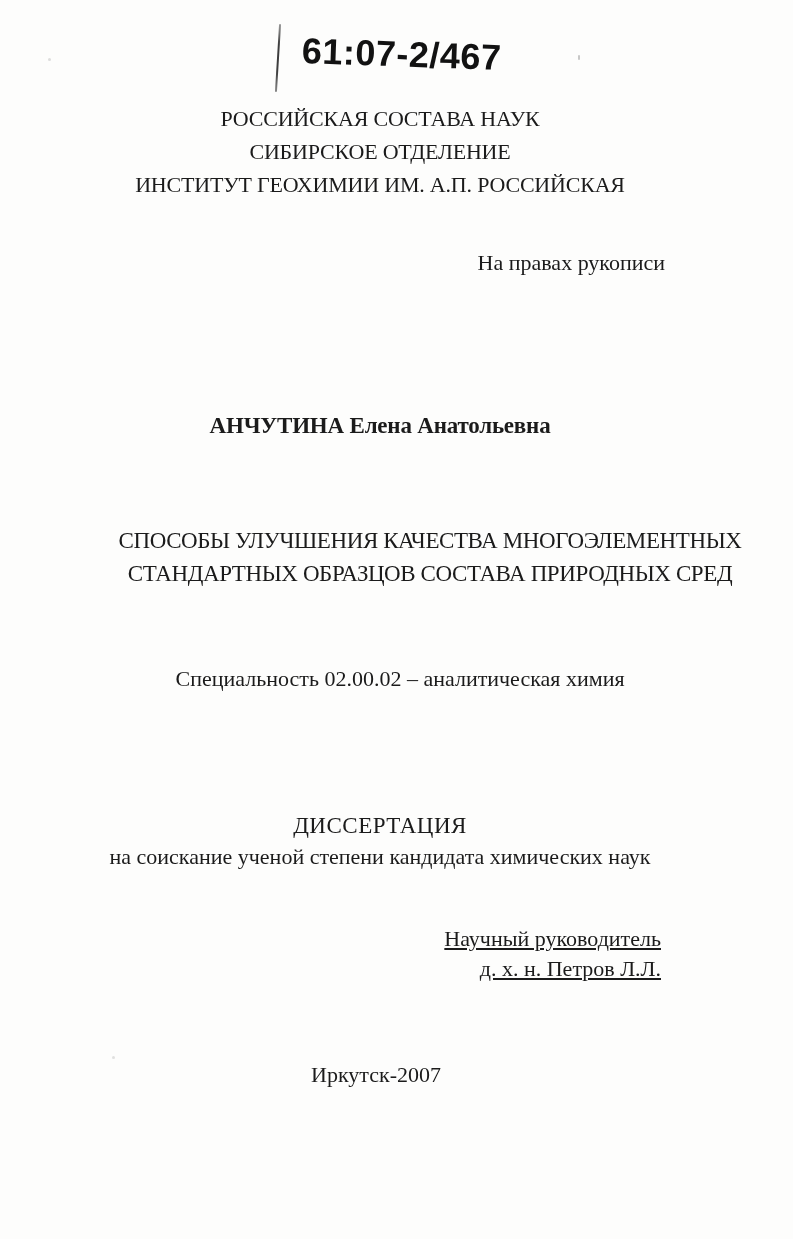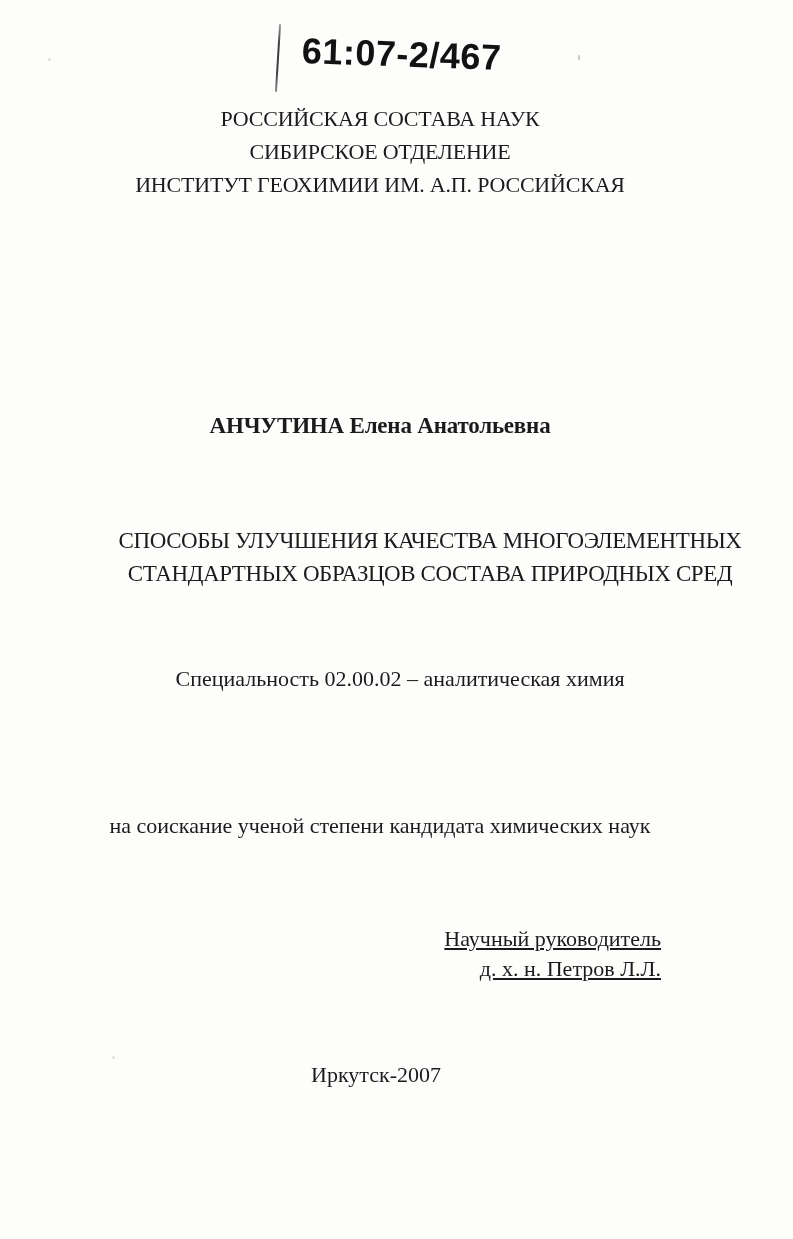--- a/index.html
+++ b/index.html
@@ -138,31 +138,33 @@
   <div class="speck speck-1"></div>
   <div class="speck speck-2"></div>
   <div class="speck speck-3"></div>
 
   <div class="centered org-block">
     <div>РОССИЙСКАЯ СОСТАВА НАУК</div>
     <div>СИБИРСКОЕ ОТДЕЛЕНИЕ</div>
     <div>ИНСТИТУТ ГЕОХИМИИ ИМ. А.П. РОССИЙСКАЯ</div>
   </div>
 
+  <div class="manuscript-note">На правах рукописи</div>
 
   <div class="centered author-name">АНЧУТИНА Елена Анатольевна</div>
 
   <div class="centered title-block">
     <div>СПОСОБЫ УЛУЧШЕНИЯ КАЧЕСТВА МНОГОЭЛЕМЕНТНЫХ</div>
     <div>СТАНДАРТНЫХ ОБРАЗЦОВ СОСТАВА ПРИРОДНЫХ СРЕД</div>
   </div>
 
   <div class="centered specialty-line">Специальность 02.00.02 – аналитическая химия</div>
 
   <div class="centered dissertation-block">
+    <div class="dissertation-heading">ДИССЕРТАЦИЯ</div>
     <div>на соискание ученой степени кандидата химических наук</div>
   </div>
 
   <div class="supervisor-block">
     <div>Научный руководитель</div>
     <div>д. х. н. Петров Л.Л.</div>
   </div>
 
   <div class="centered city-year">Иркутск-2007</div>
 

